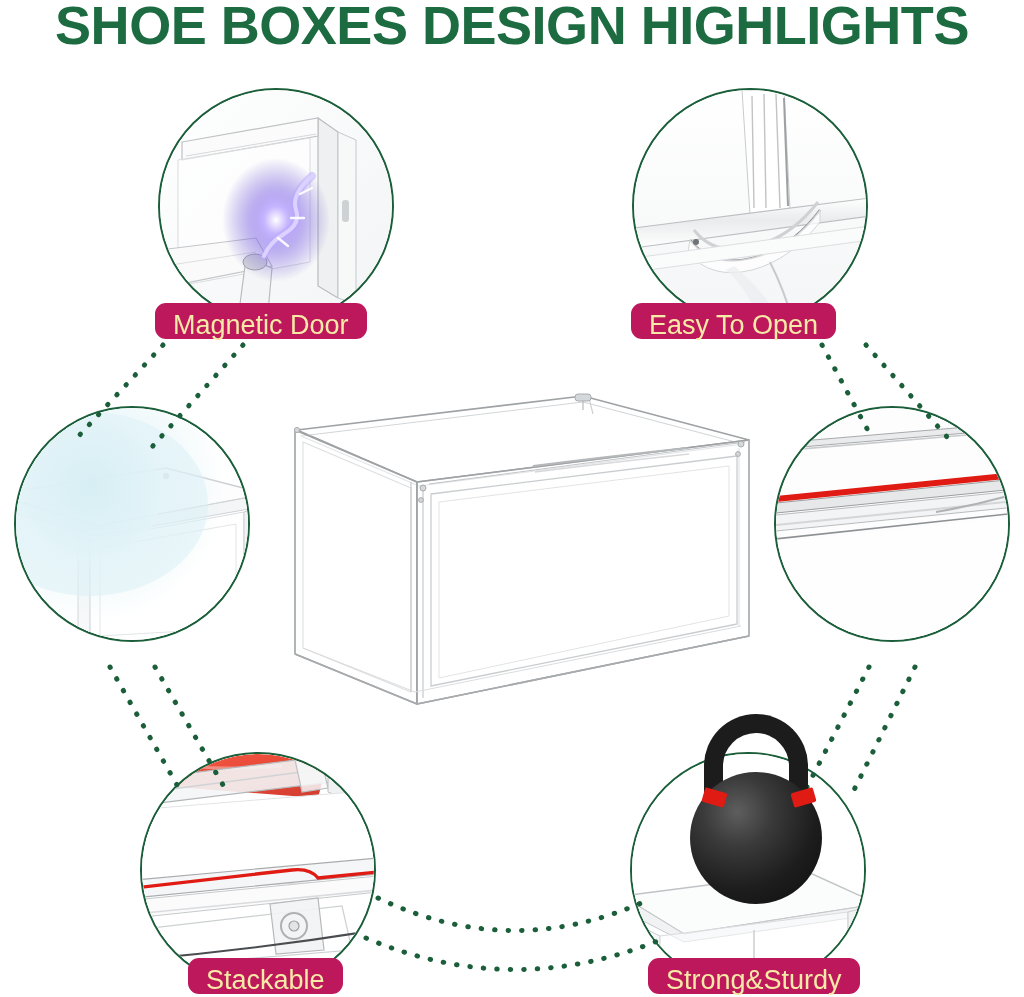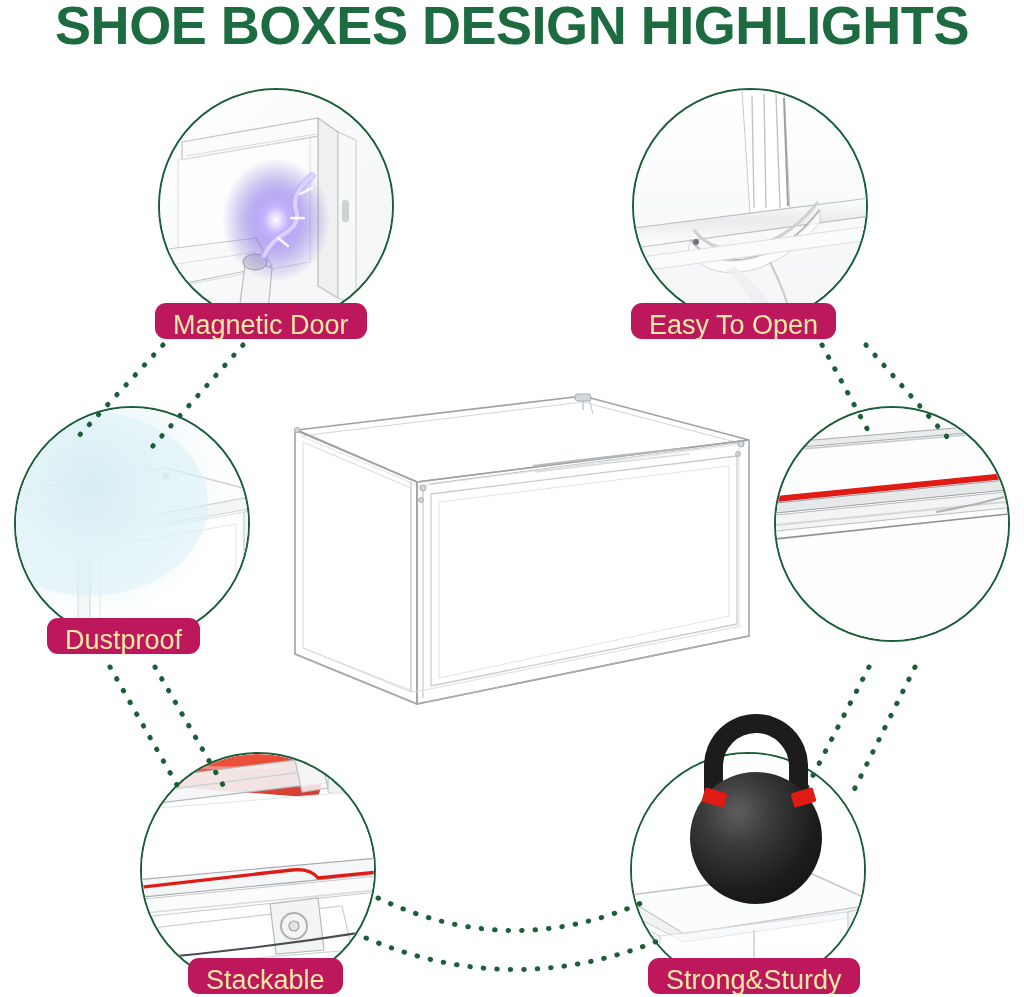--- a/index.html
+++ b/index.html
@@ -209,21 +209,20 @@
 
         <path d="M228 104 L240 100 L240 220 L228 226 Z" fill="#f2f3f4" stroke="#cbced0" stroke-width="1"></path>
         <circle cx="150" cy="68" r="3.2" fill="#c3c6c8"></circle>
 
         <ellipse cx="74" cy="96" rx="118" ry="92" fill="#d7eef5" opacity=".55"></ellipse>
         <ellipse cx="60" cy="86" rx="86" ry="66" fill="#e8f6fa" opacity=".6"></ellipse>
       </svg>
     </div>
     <div class="dp-sheen"></div>
   </div>
-  <div class="pill" style="left:47px;top:618px;">Dustproof</div>
 
   <div class="circle" style="left:774px;top:406px;width:236px;height:236px;">
     <div class="clipwrap">
       <svg viewBox="0 0 236 236" width="236" height="236">
         <rect width="236" height="236" fill="#fdfdfd"></rect>
 
         <path d="M-10 34 L250 16" stroke="#9b9e a0" stroke-width="0"></path>
         <path d="M-10 36 L250 14 L250 20 L-10 42 Z" fill="#e9ebec" stroke="#a7aaac" stroke-width="1"></path>
         <path d="M-10 44 L250 22" stroke="#c8cbcd" stroke-width="1.6"></path>
 

